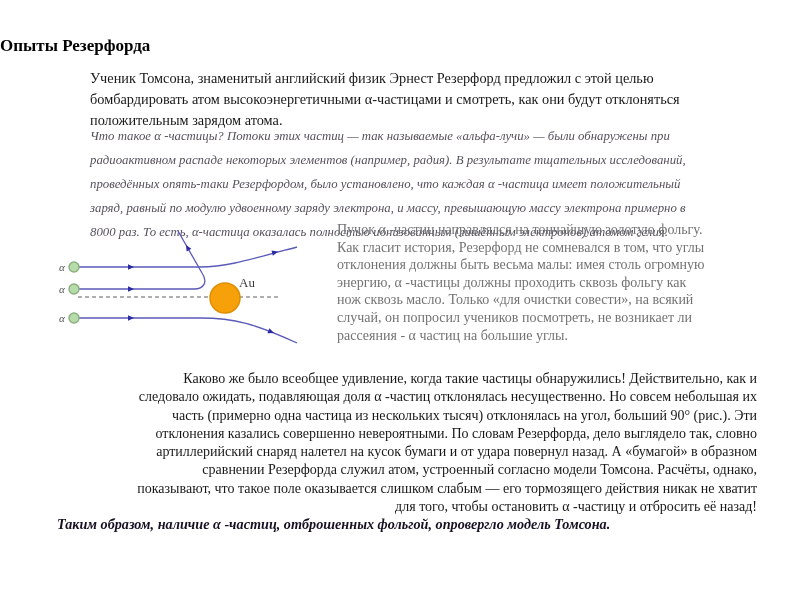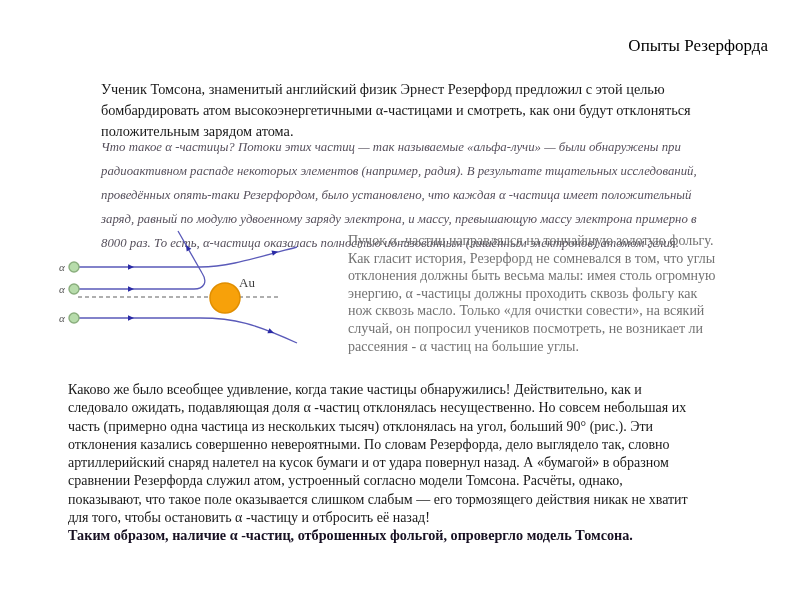--- a/index.html
+++ b/index.html
@@ -1,32 +1,32 @@
 <!DOCTYPE html>
 <html><head>
 <meta charset="utf-8">
 <style>
   html,body{margin:0;padding:0;}
   body{
     width:800px;height:600px;background:#ffffff;position:relative;
     font-family:"Liberation Serif", serif;overflow:hidden;
   }
-  .abs{position:absolute;margin:13px;}
+  .abs{position:absolute;margin:2px;}
   h1.title{
     position:absolute;top:36px;left:0;width:768px;margin:0;
-    text-align:right;font-size:17px;font-weight:normal;color:#000;
+    text-align:left;font-size:17px;font-weight:bold;color:#000;
   }
   p{white-space:pre-line;}
   .p-intro{left:88px;top:66px;width:680px;font-size:14.3px;line-height:21px;color:#181818;}
   .p-alpha{left:88px;top:122px;width:660px;font-size:12.8px;line-height:24px;
     font-style:italic;color:#56505c;}
   .p-exp{left:335px;top:219px;width:435px;font-size:14px;line-height:17.6px;color:#737373;}
-  .p-res{left:55px;top:368px;width:700px;font-size:14px;line-height:18.3px;color:#181818;}
+  .p-res{left:55px;top:368px;width:700px;font-size:14px;line-height:18.3px;color:#181818;text-align:right;}
   .p-concl{left:55px;top:514px;width:700px;font-size:14.2px;font-weight:bold;
-    color:#171022;}
+    font-style:italic;color:#171022;}
   svg.diagram{position:absolute;left:50px;top:225px;}
   .traj{fill:none;stroke:#5a5ab9;stroke-width:1.3;}
   .arrow{fill:#2b2ba6;stroke:none;}
   .axis{stroke:#606060;stroke-width:1.2;stroke-dasharray:4 3;fill:none;}
   .alpha-circ{fill:#b7dcab;stroke:#8aae7d;stroke-width:1.4;}
   .nucleus{fill:#f7a10a;stroke:#e08e00;stroke-width:1.5;}
   .svg-label{font-family:"Liberation Serif", serif;}
   .alpha-txt{font-size:11px;font-style:italic;fill:#555;}
   .au-txt{font-size:13px;fill:#3d3d3d;}
 </style>

